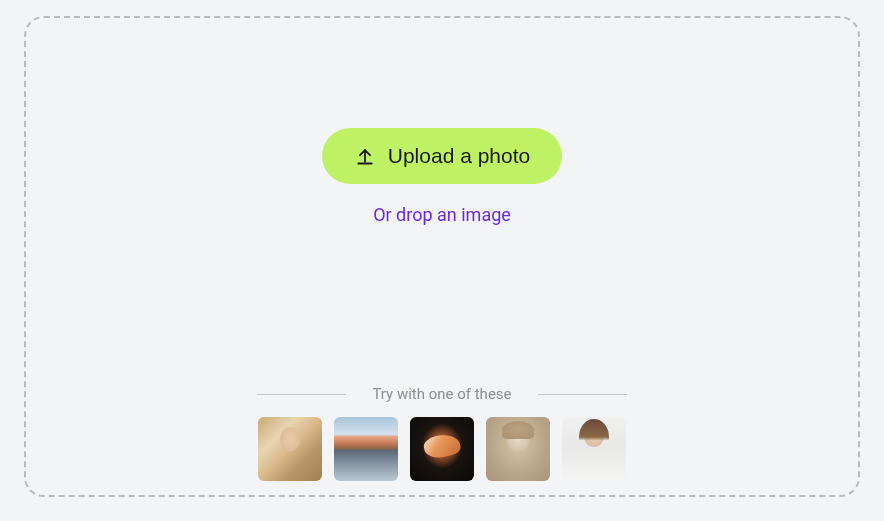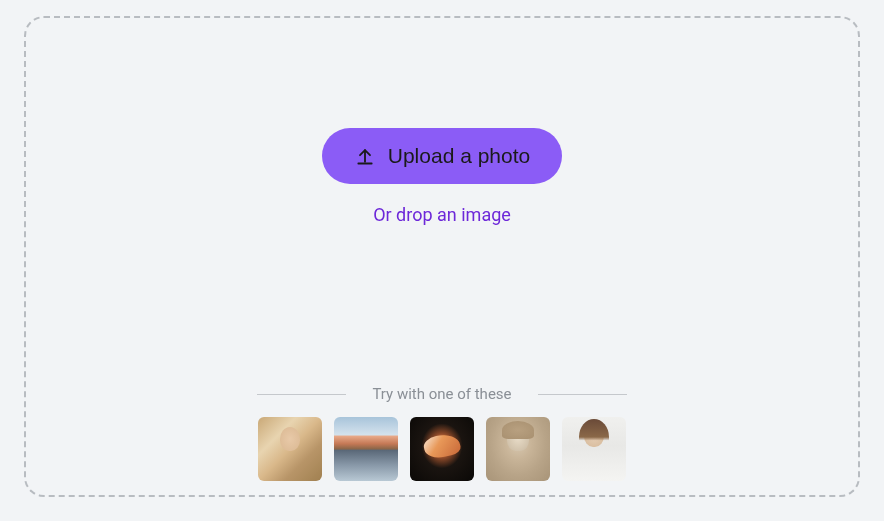--- a/index.html
+++ b/index.html
@@ -29,21 +29,21 @@
       padding-top: 110px;
       padding-bottom: 14px;
     }
     .upload-section {
       display: flex;
       flex-direction: column;
       align-items: center;
       gap: 20px;
     }
     .upload-button {
-      background: #8b5cf6;
+      background: #bef264;
       border: none;
       border-radius: 32px;
       padding: 16px 32px;
       display: flex;
       align-items: center;
       gap: 12px;
       cursor: pointer;
       font-size: 21px;
       font-weight: 500;
       color: #1a1a1a;

